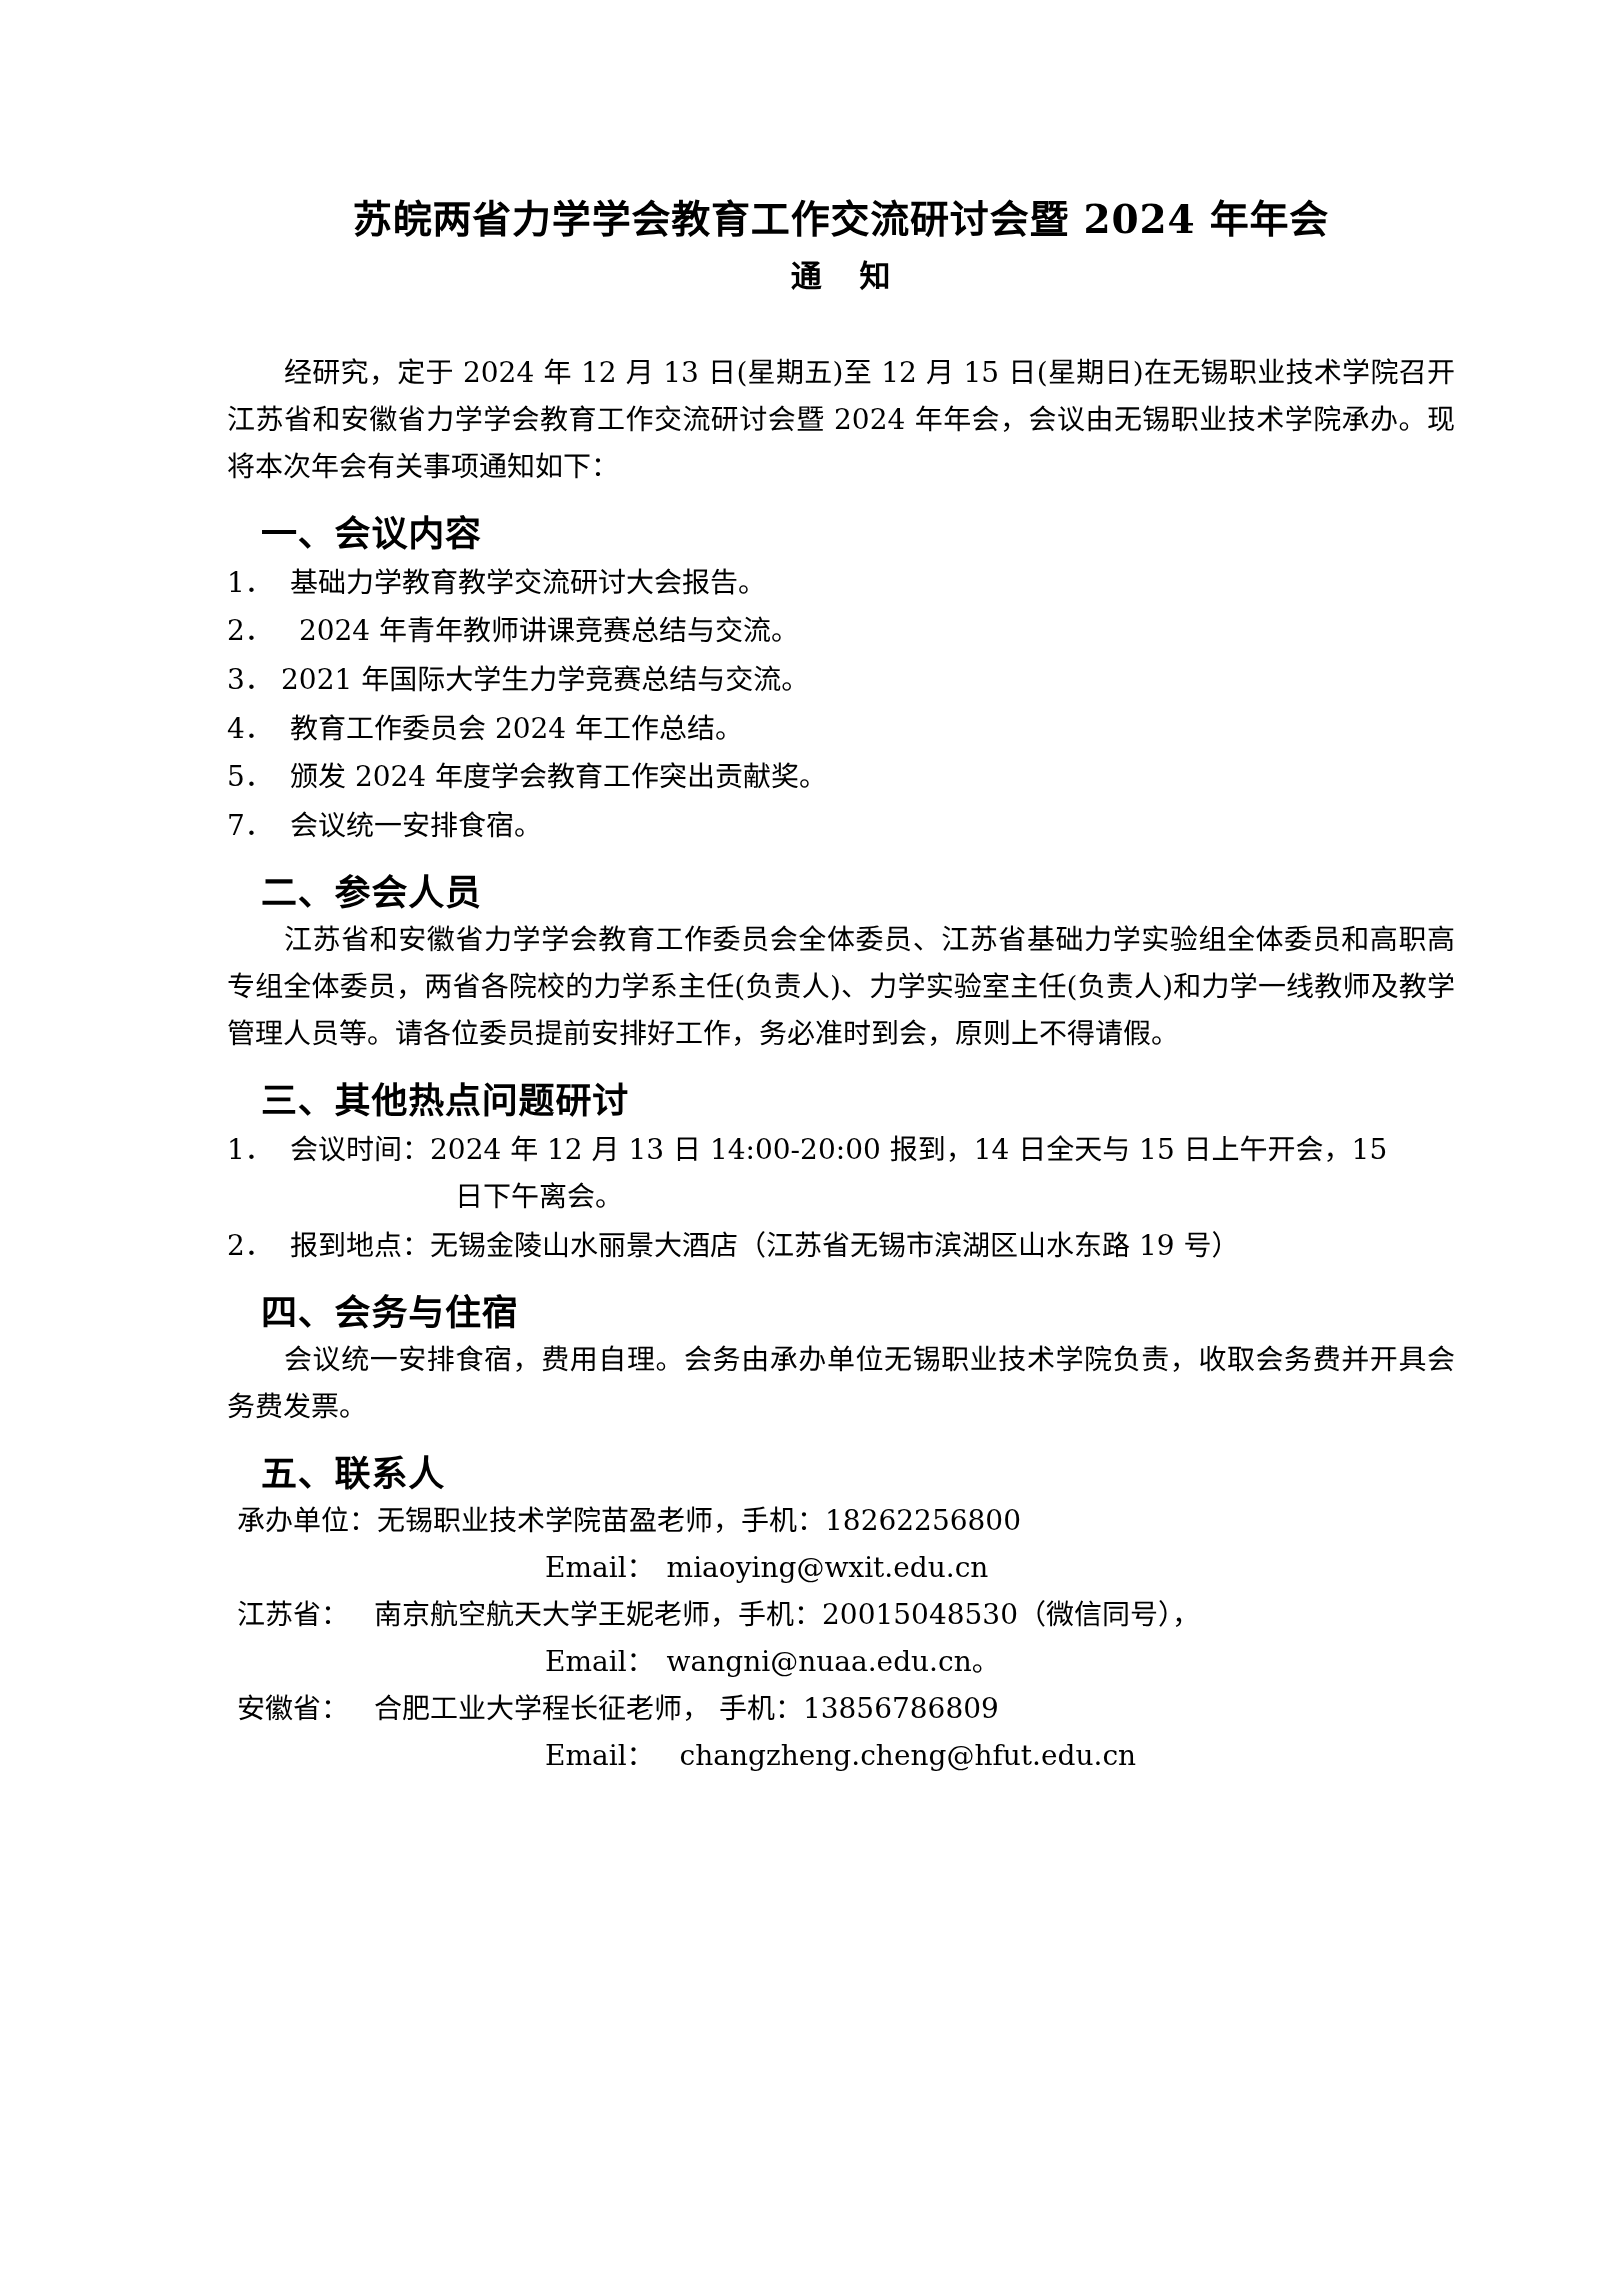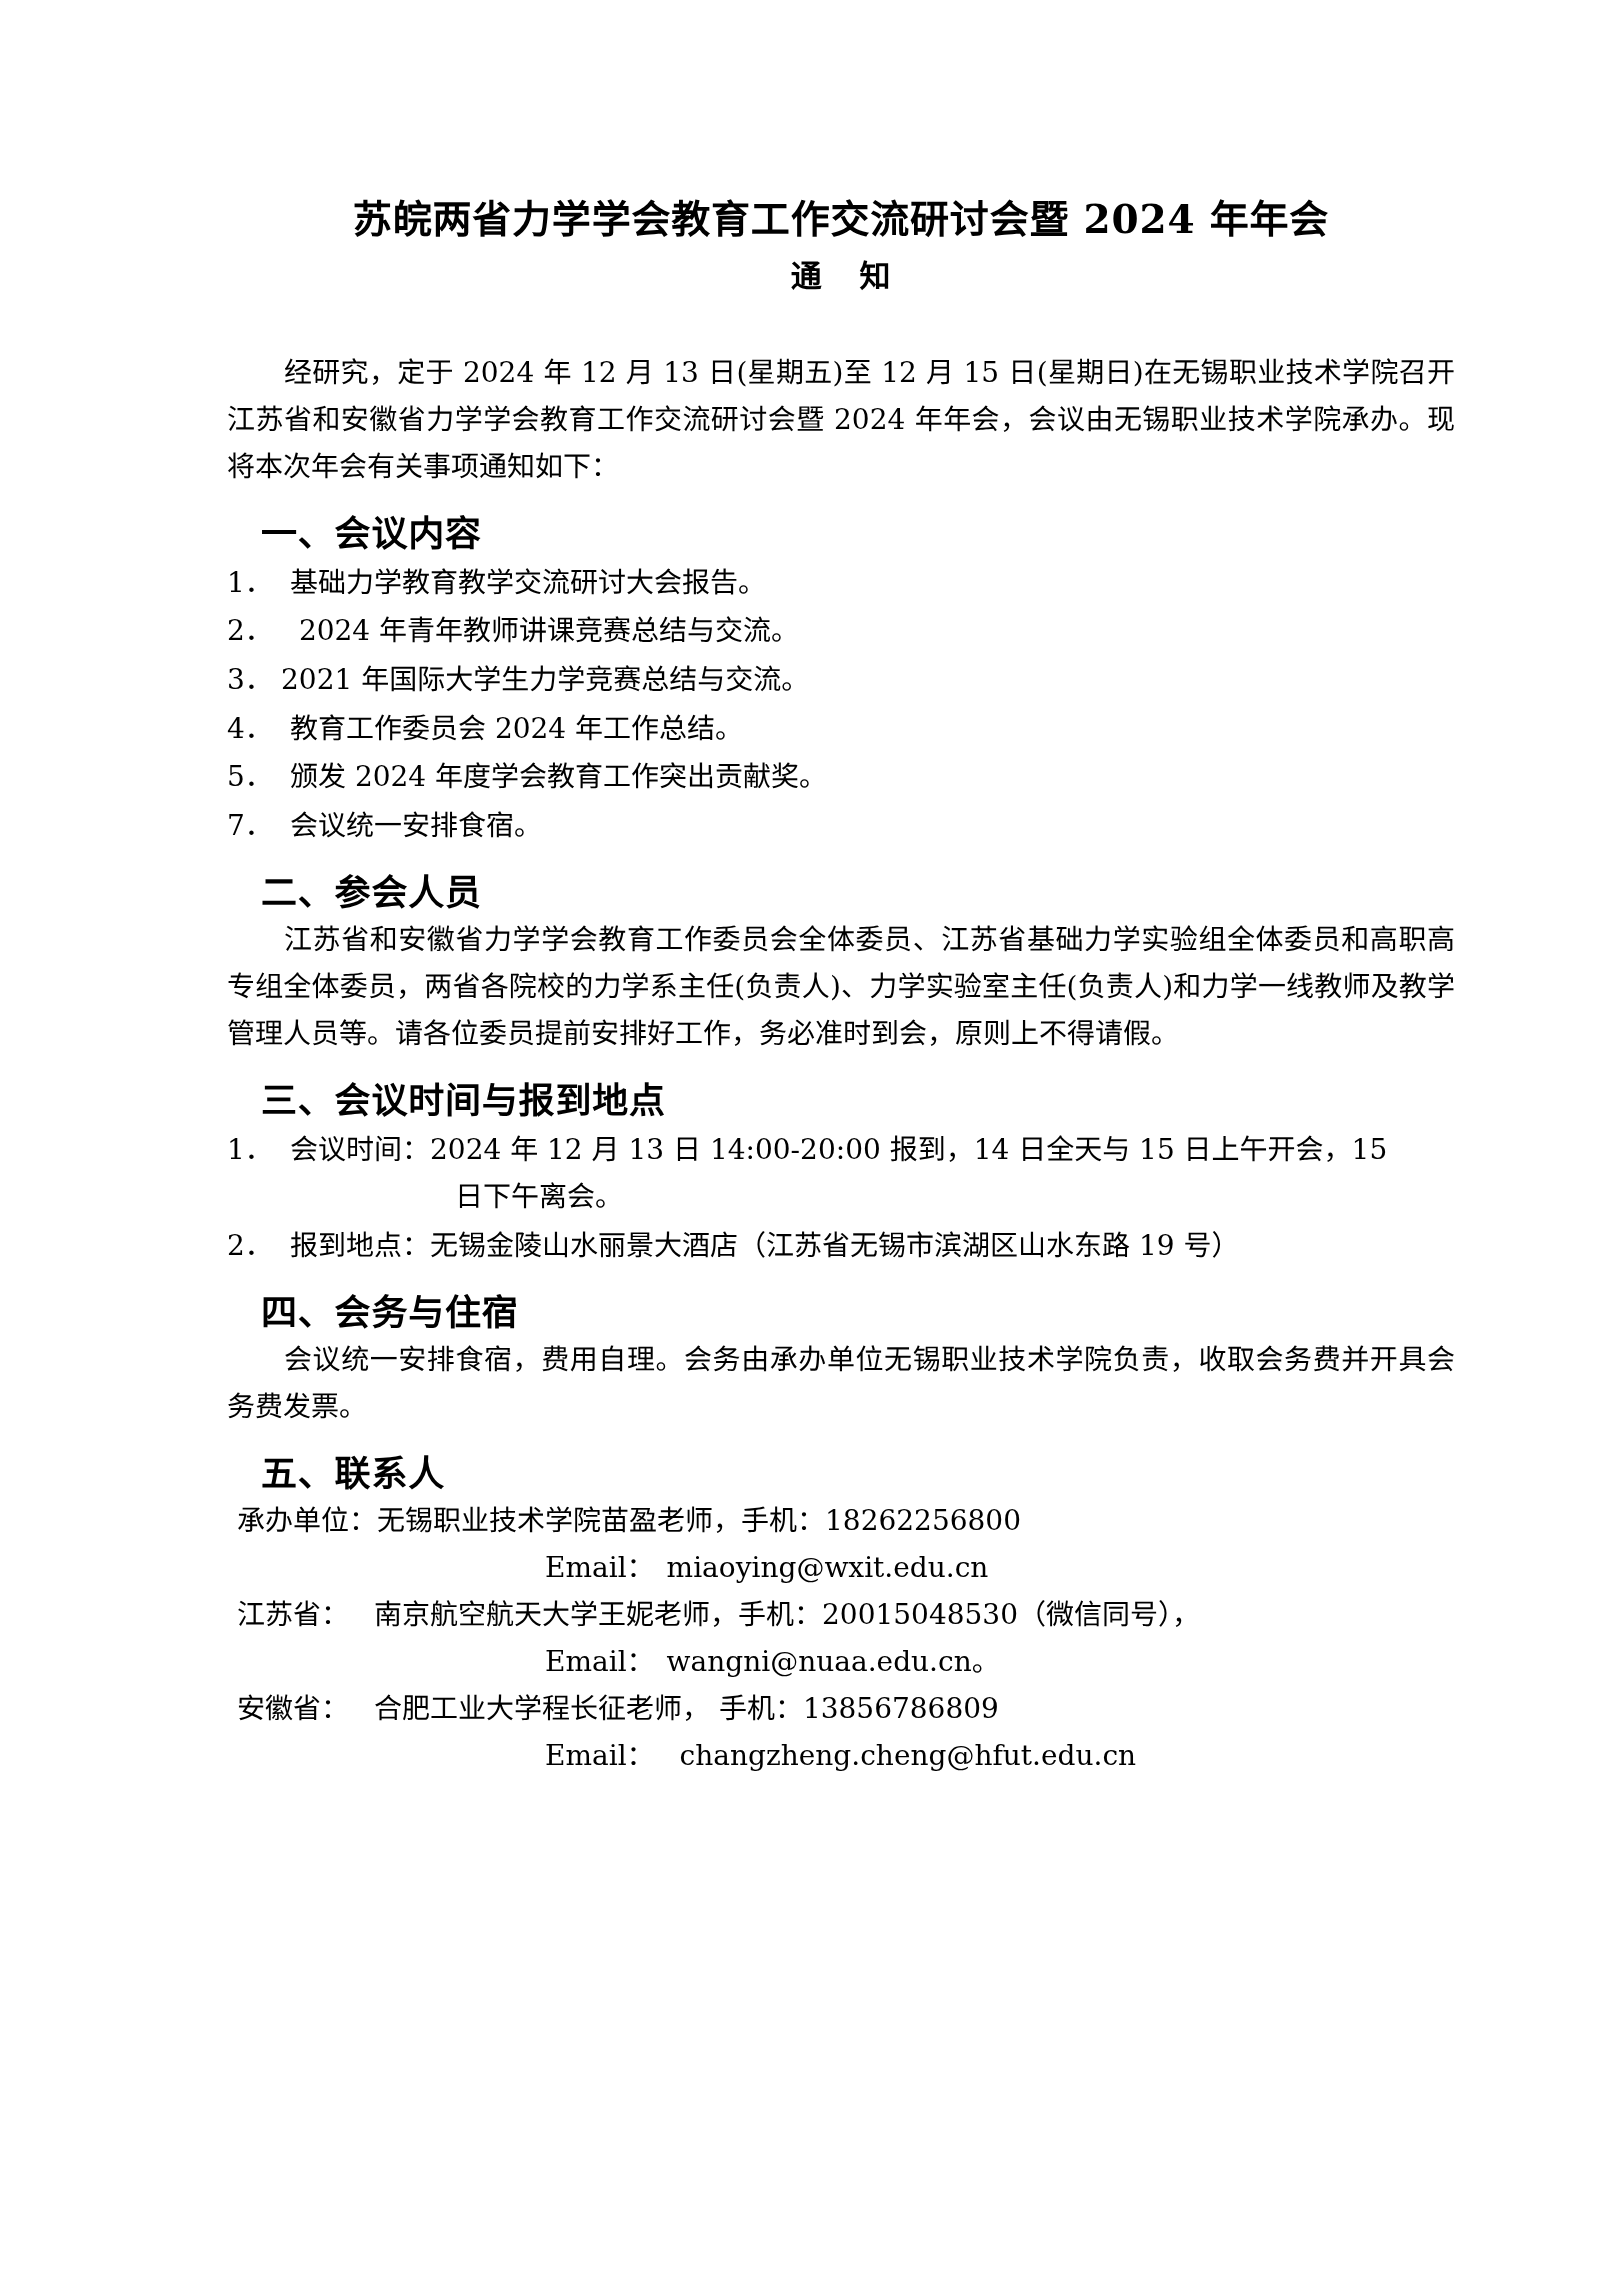--- a/index.html
+++ b/index.html
@@ -139,21 +139,21 @@
       <p class="num-item"><span class="marker">2．</span><span> 2024 年青年教师讲课竞赛总结与交流。</span></p>
       <p class="num-item tight"><span class="marker">3．</span><span>2021 年国际大学生力学竞赛总结与交流。</span></p>
       <p class="num-item"><span class="marker">4．</span><span>教育工作委员会 2024 年工作总结。</span></p>
       <p class="num-item"><span class="marker">5．</span><span>颁发 2024 年度学会教育工作突出贡献奖。</span></p>
       <p class="num-item"><span class="marker">7．</span><span>会议统一安排食宿。</span></p>
     </div>
 
     <h3 class="section-heading">二、参会人员</h3>
     <p class="body-para">江苏省和安徽省力学学会教育工作委员会全体委员、江苏省基础力学实验组全体委员和高职高专组全体委员，两省各院校的力学系主任(负责人)、力学实验室主任(负责人)和力学一线教师及教学管理人员等。请各位委员提前安排好工作，务必准时到会，原则上不得请假。</p>
 
-    <h3 class="section-heading">三、会议时间与报到地点</h3>
+    <h3 class="section-heading">三、其他热点问题研讨</h3>
     <div class="num-list">
       <p class="num-item"><span class="marker">1．</span><span>会议时间：2024 年 12 月 13 日 14:00-20:00 报到，14 日全天与 15 日上午开会，15</span></p>
       <p class="cont-line cont-indent-2">日下午离会。</p>
       <p class="num-item"><span class="marker">2．</span><span>报到地点：无锡金陵山水丽景大酒店（江苏省无锡市滨湖区山水东路 19 号）</span></p>
     </div>
 
     <h3 class="section-heading">四、会务与住宿</h3>
     <p class="body-para">会议统一安排食宿，费用自理。会务由承办单位无锡职业技术学院负责，收取会务费并开具会务费发票。</p>
 
     <h3 class="section-heading">五、联系人</h3>

